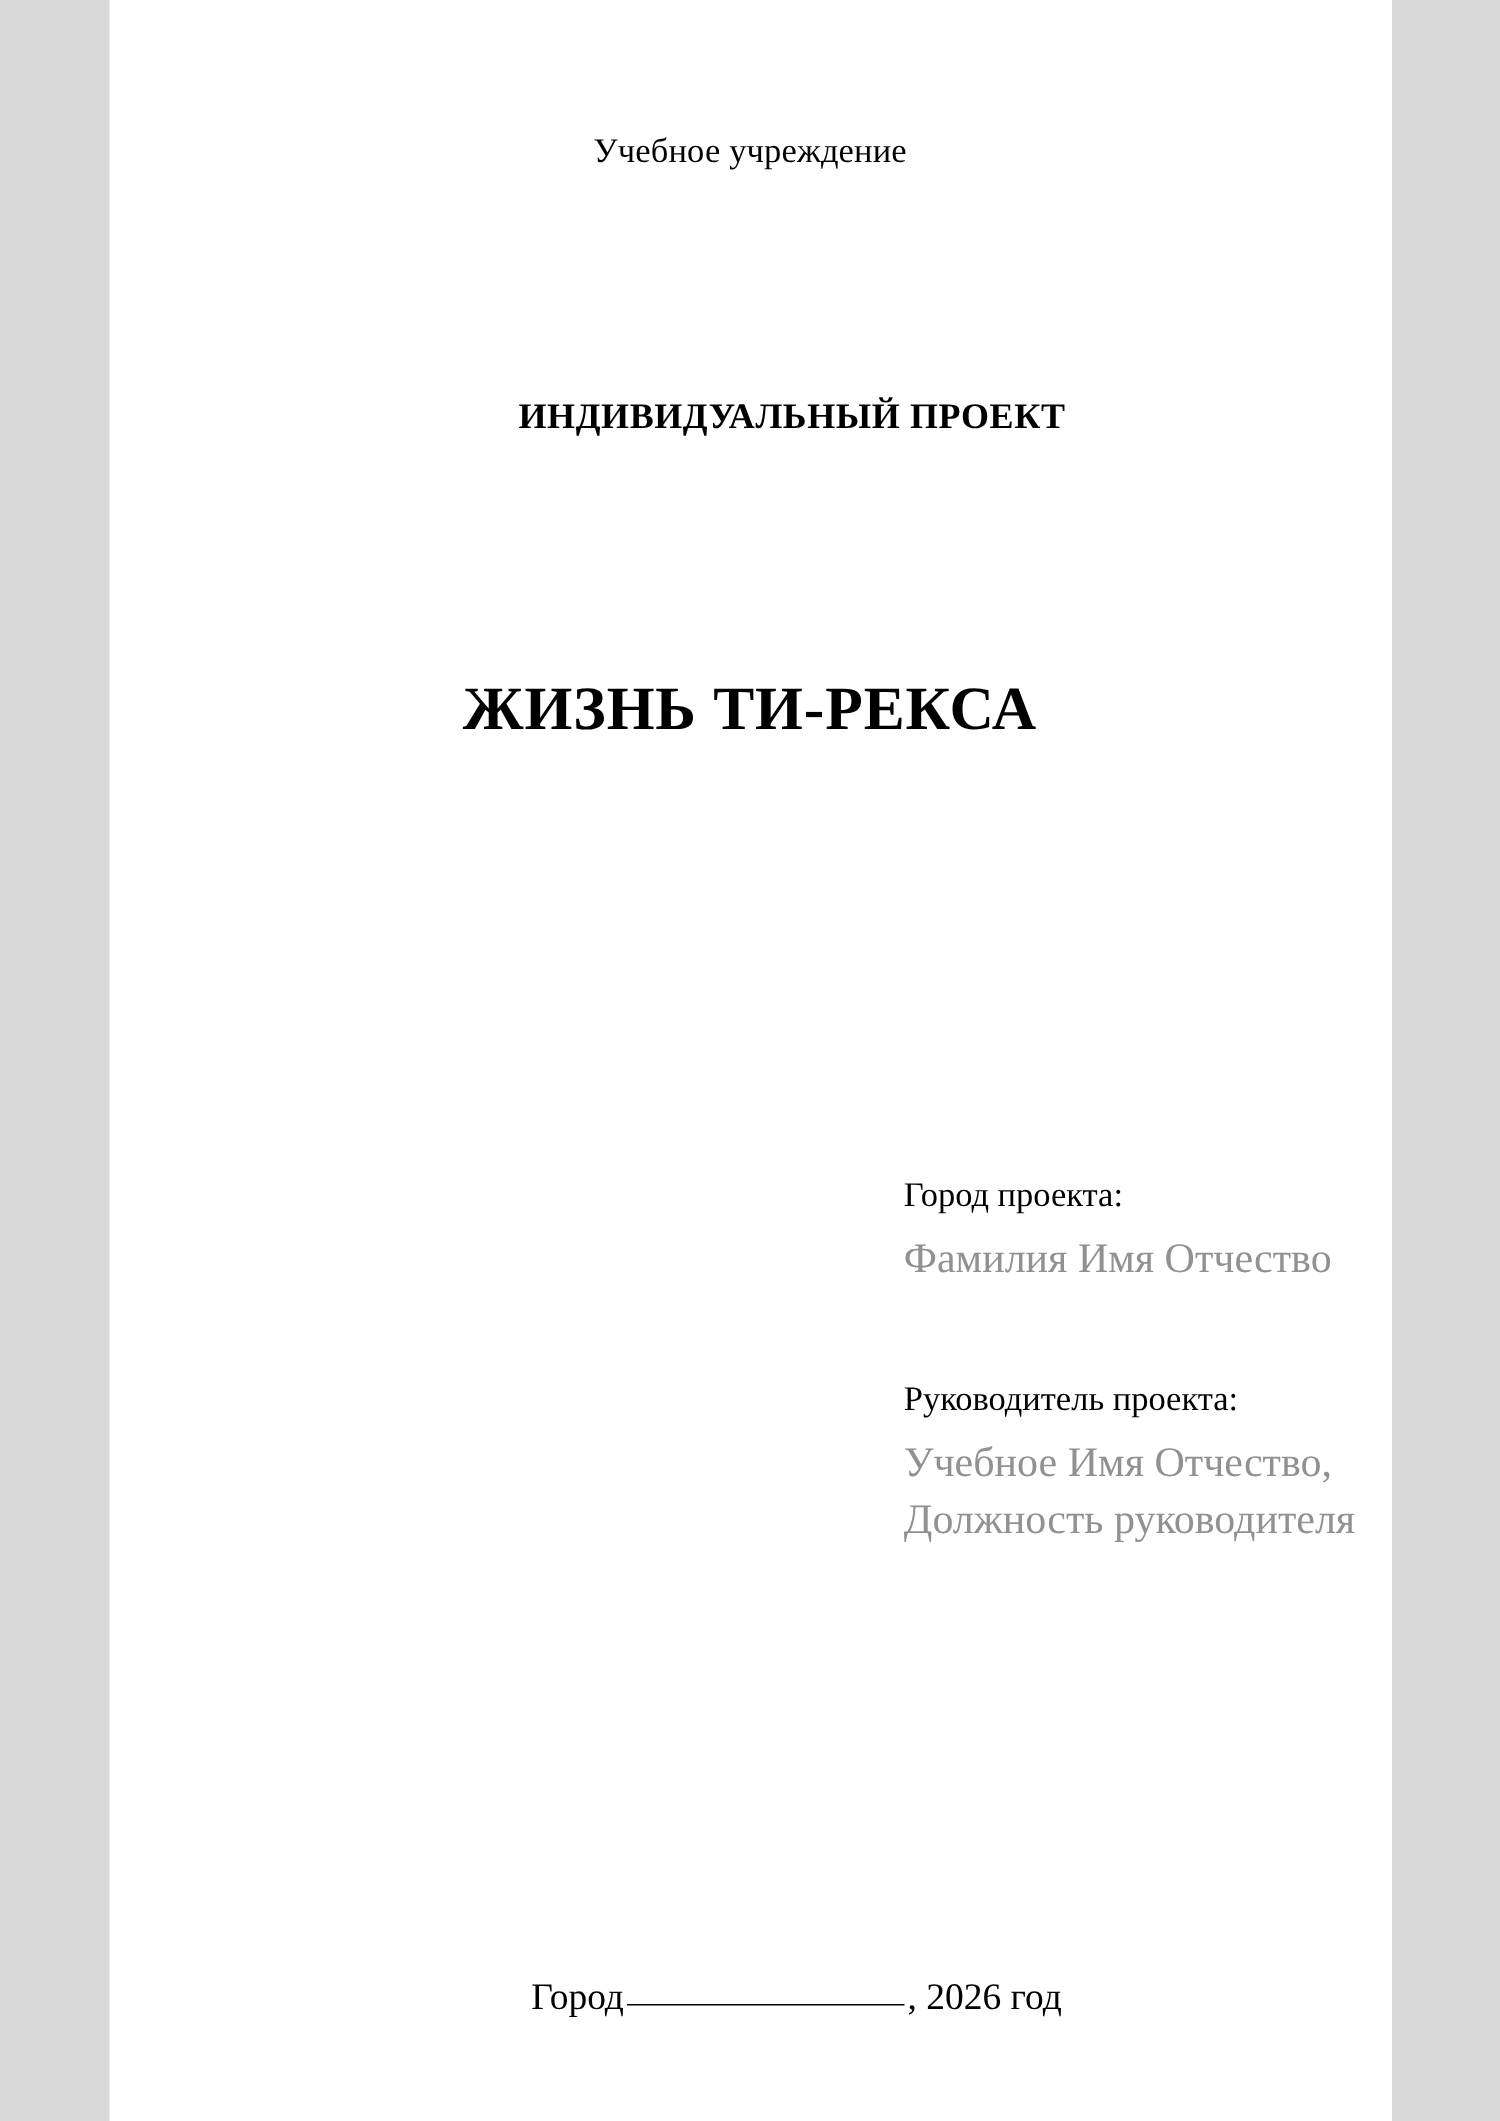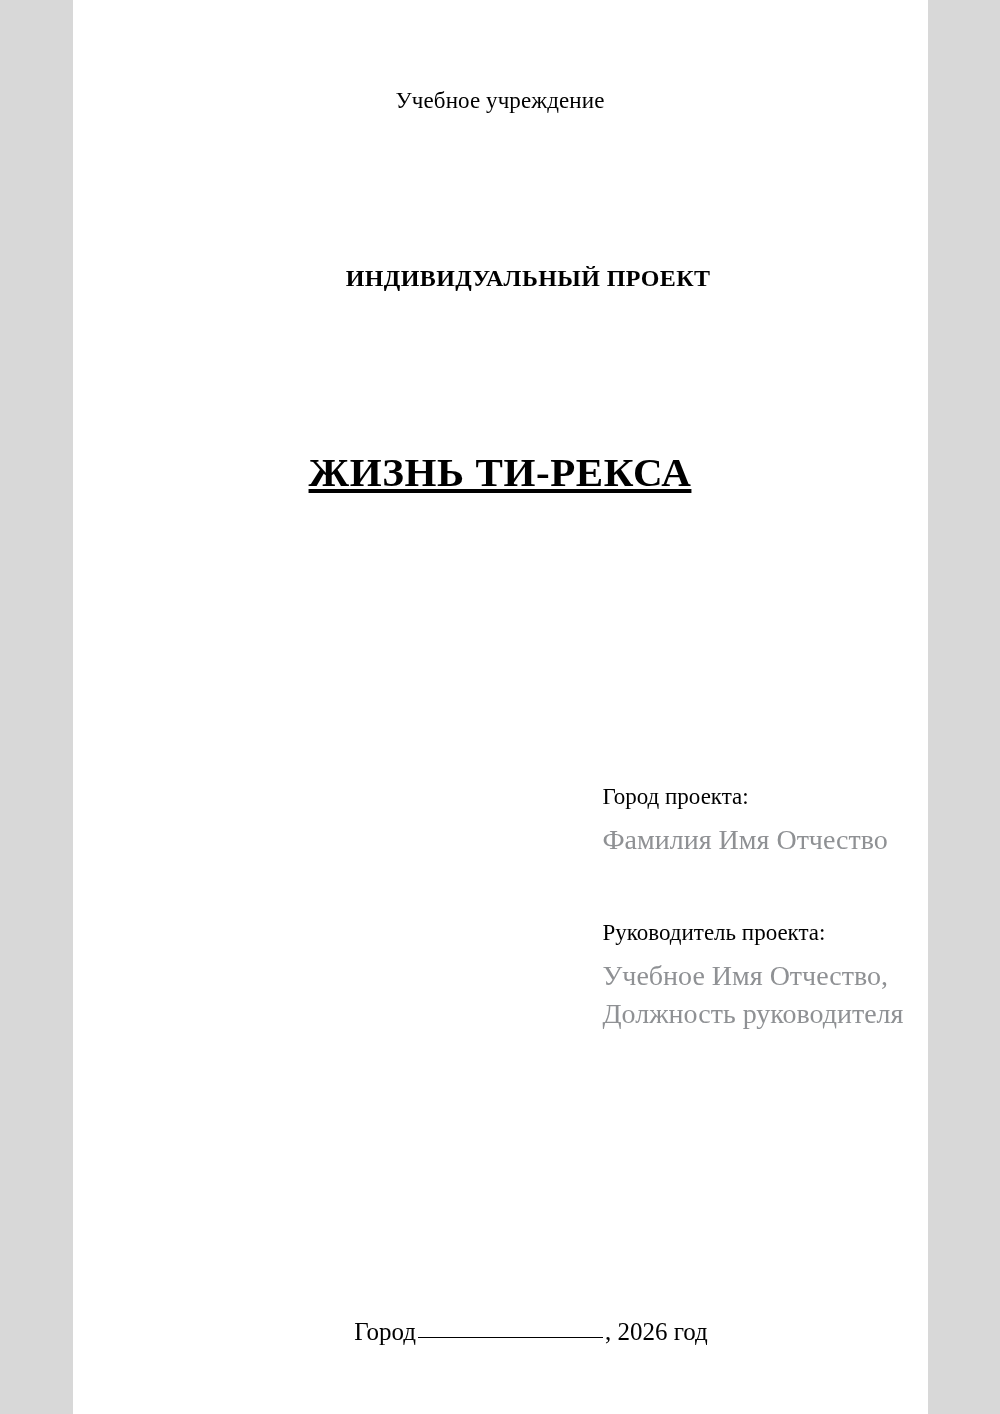--- a/index.html
+++ b/index.html
@@ -44,21 +44,20 @@
   .project-title {
     position: absolute;
     top: 448px;
     left: 0;
     width: 100%;
     text-align: center;
     font-size: 41px;
     font-weight: bold;
     color: #000000;
     letter-spacing: 0.6px;
-    text-decoration: underline;
   }
   .authorship {
     position: absolute;
     top: 785px;
     left: 530px;
     width: 400px;
     text-align: left;
   }
   .field-label {
     font-size: 23px;

